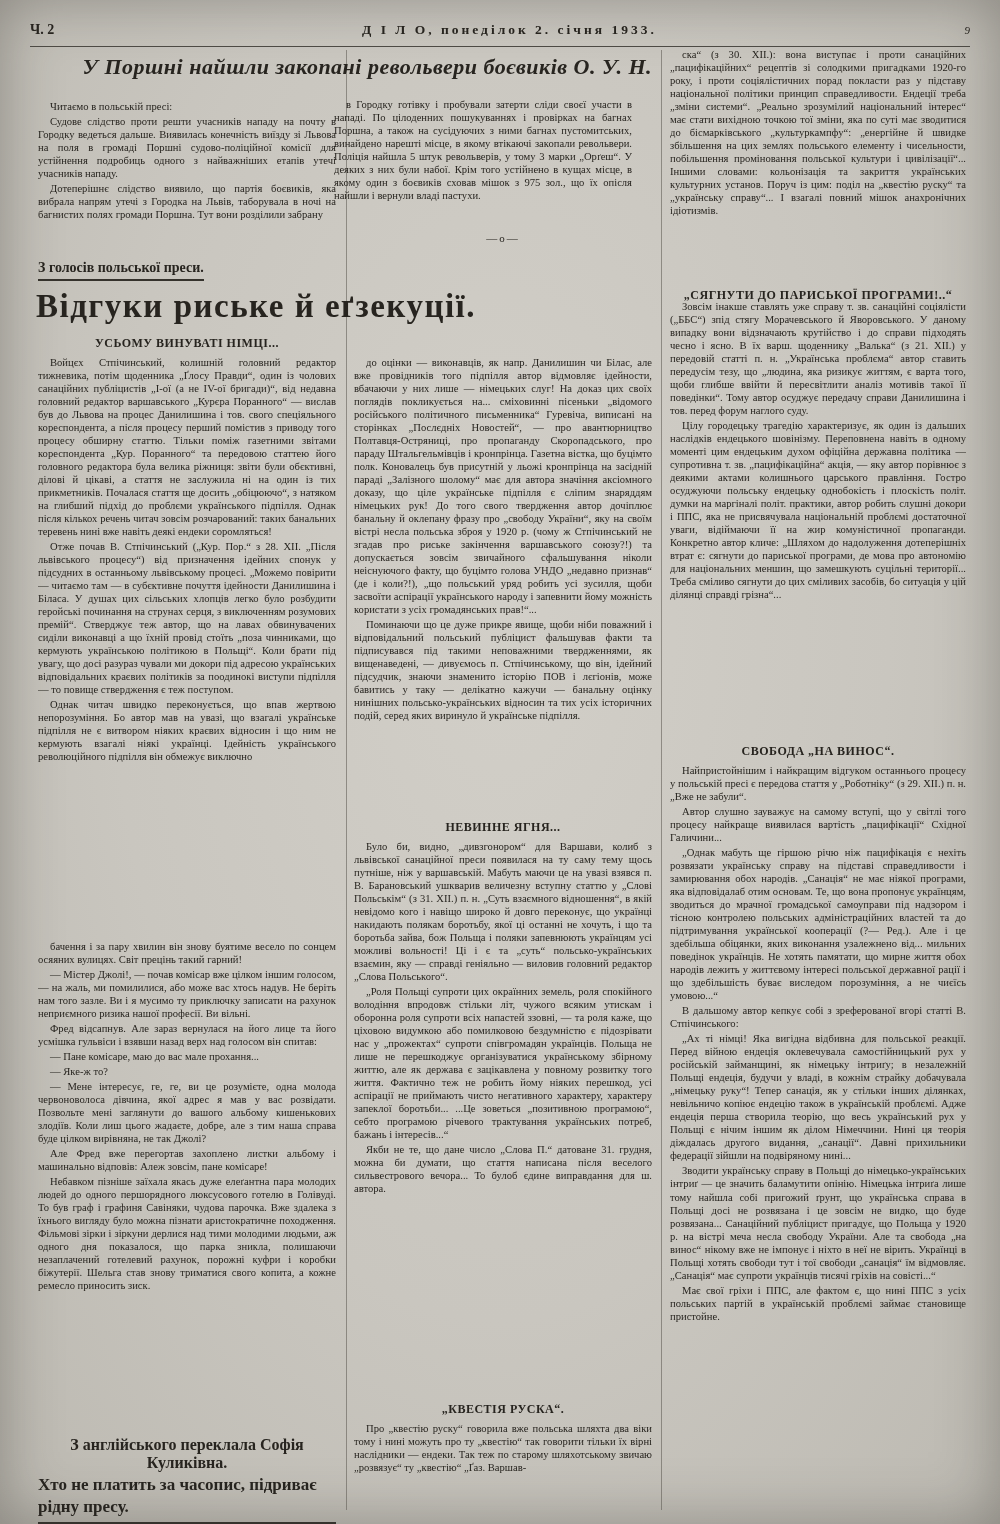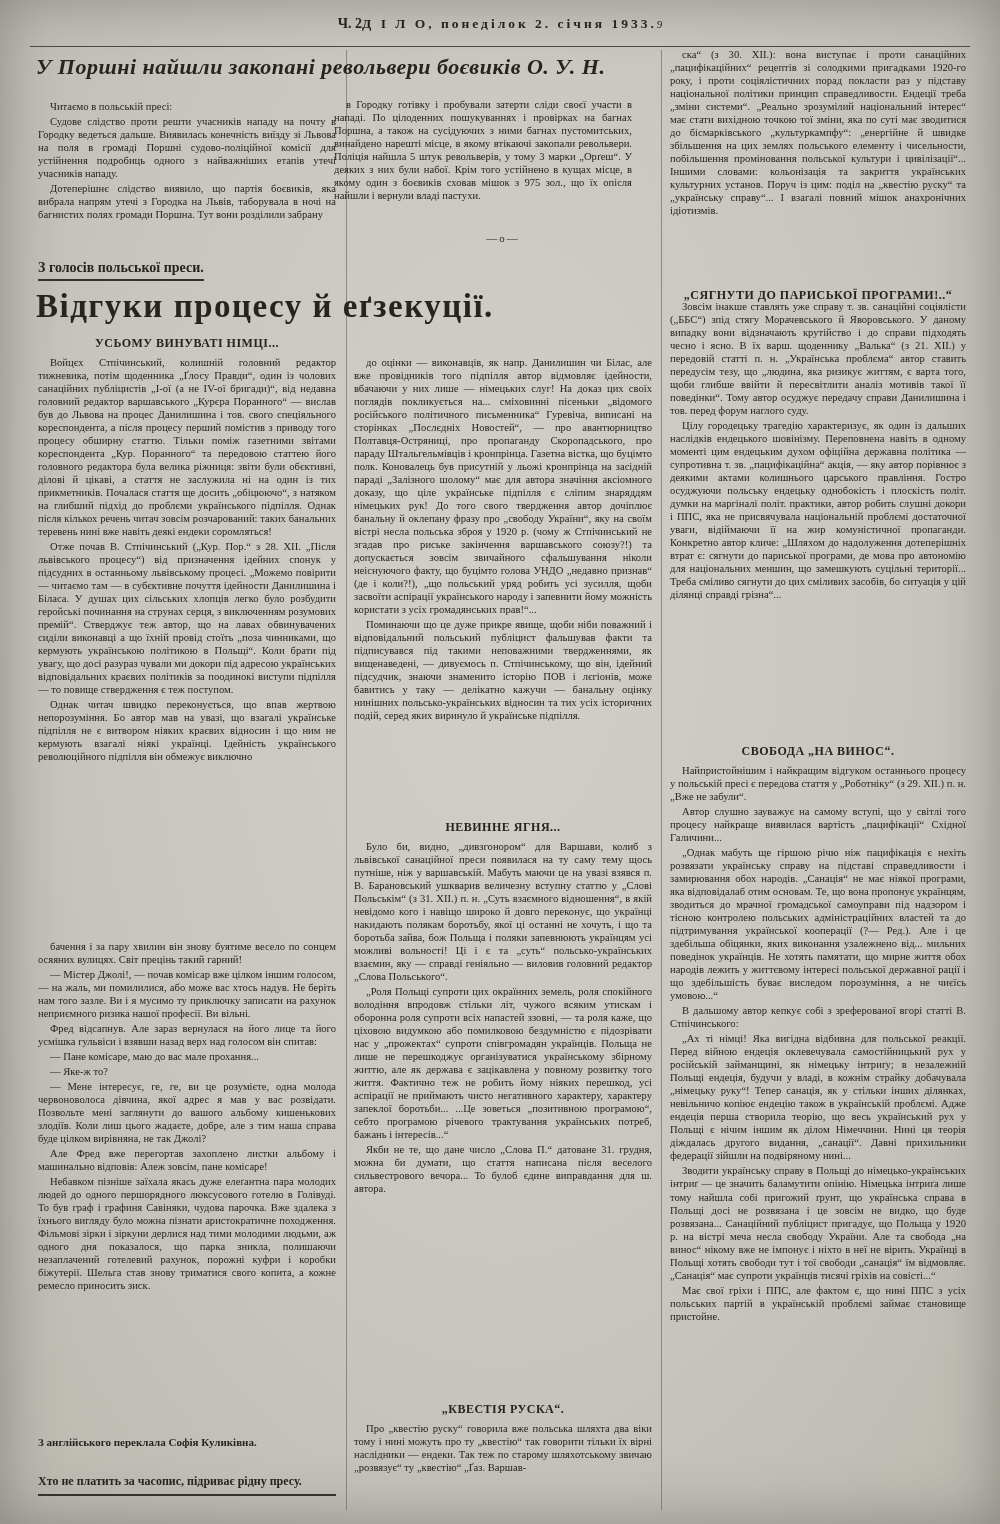--- a/index.html
+++ b/index.html
@@ -16,54 +16,54 @@
   }
   .abs{position:absolute;}
   .body-text{
     font-size:10.6px;
     line-height:1.23;
     text-align:justify;
     overflow:hidden;
   }
   .body-text p{margin:0 0 2px 0;text-indent:12px;}
   .header-row{
-    left:30px;top:16px;width:940px;height:20px;
-    display:flex;align-items:baseline;justify-content:center;
+    left:30px;top:22px;width:940px;height:20px;
+    display:flex;align-items:baseline;justify-content:space-between;
     font-size:13px;
   }
   .issue-no{font-weight:bold;font-size:14px;}
   .masthead{font-weight:bold;letter-spacing:3px;font-size:13.5px;}
   .page-no{font-size:11px;font-style:italic;}
   .hrule{border-top:1px solid #4d4a44;height:0;}
   .vrule{width:1px;background:#5a564f;opacity:.55;}
   .lead-headline{
     left:36px;top:54px;width:616px;height:40px;
     font-size:22px;font-weight:bold;font-style:italic;
-    text-align:left;letter-spacing:.5px;
+    text-align:right;letter-spacing:.5px;
     white-space:nowrap;overflow:hidden;
   }
   .kicker{
     left:38px;top:260px;width:300px;
     font-size:14px;font-weight:bold;
     border-bottom:2px solid #35322c;
     padding-bottom:3px;display:inline-block;width:auto;max-width:300px;
   }
   .section-headline{
     left:36px;top:288px;width:618px;height:42px;
     font-size:33px;font-weight:bold;letter-spacing:1.5px;
     white-space:nowrap;overflow:hidden;
   }
   .subhead{
     font-size:12px;font-weight:bold;text-align:center;letter-spacing:.5px;
     white-space:nowrap;overflow:hidden;
   }
   .divider-o{text-align:center;font-size:11px;letter-spacing:2px;margin-top:2px;}
-  .byline{text-align:left;font-size:11px;font-weight:bold;}
+  .byline{text-align:center;font-size:16px;font-weight:bold;}
   .slogan{
-    font-size:12px;font-weight:bold;line-height:1.3;
+    font-size:17px;font-weight:bold;line-height:1.3;
     border-bottom:2px solid #35322c;padding-bottom:4px;
   }
 </style>
 </head>
 <body>
 
 <div class="page">
 
   <div class="abs header-row">
     <span class="issue-no">Ч. 2</span>
@@ -80,21 +80,21 @@
       <p>Читаємо в польській пресі:</p>
       <p>Судове слідство проти решти учасників нападу на почту в Городку ведеться дальше. Виявилась конечність виїзду зі Львова на поля в громаді Поршні судово-поліційної комісії для устійнення подробиць одного з найважніших етапів утечі учасників нападу.</p>
       <p>Дотеперішнє слідство виявило, що партія боєвиків, яка вибрала напрям утечі з Городка на Львів, таборувала в ночі на багнистих полях громади Поршна. Тут вони розділили забрану</p>
     </div>
   <div class="abs body-text" style="left:334px;top:98px;width:298px;height:146px;">
       <p>в Городку готівку і пробували затерти сліди своєї участи в нападі. По цілоденних пошукуваннях і провірках на багнах Поршна, а також на сусідуючих з ними багнах пустомитських, винайдено нарешті місце, в якому втікаючі закопали револьвери. Поліція найшла 5 штук револьверів, у тому 3 марки „Орґеш“. У деяких з них були набої. Крім того устійнено в кущах місце, в якому один з боєвиків сховав мішок з 975 зол., що їх опісля найшли і вернули владі пастухи.</p>
     </div>
   <div class="abs divider-o" style="left:354px;top:230px;width:298px;">—о—</div>
 
   <div class="abs kicker" style="left:38px;top:260px;">З голосів польської преси.</div>
-  <div class="abs section-headline">Відгуки процесу й еґзекуції.</div>
+  <div class="abs section-headline">Відгуки риське й еґзекуції.</div>
 
   <div class="abs subhead" style="left:38px;top:336px;width:298px;">УСЬОМУ ВИНУВАТІ НІМЦІ...</div>
   <div class="abs body-text" style="left:38px;top:356px;width:298px;height:570px;">
       <p>Войцєх Стпічинський, колишній головний редактор тижневика, потім щоденника „Ґлосу Правди“, один із чолових санаційних публіцистів „І-ої (а не IV-ої бригади)“, від недавна головний редактор варшавського „Курєра Поранного“ — вислав був до Львова на процес Данилишина і тов. свого спеціяльного кореспондента, а після процесу перший помістив з приводу того процесу обширну статтю. Тільки поміж газетними звітами кореспондента „Кур. Поранного“ та передовою статтею його головного редактора була велика ріжниця: звіти були обєктивні, ділові й цікаві, а стаття не заслужила ні на один із тих прикметників. Почалася стаття ще досить „обіцюючо“, з натяком на глибший підхід до проблєми українського підпілля. Однак після кількох речень читач зовсім розчарований: таких банальних теревень нині вже навіть деякі ендеки соромляться!</p>
       <p>Отже почав В. Стпічинський („Кур. Пор.“ з 28. XII. „Після львівського процесу“) від призначення ідейних спонук у підсудних в останньому львівському процесі. „Можемо повірити — читаємо там — в субєктивне почуття ідейности Данилишина і Біласа. У душах цих сільських хлопців легко було розбудити геройські починання на струнах серця, з виключенням розумових премій“. Стверджує теж автор, що на лавах обвинувачених сиділи виконавці а що їхній провід стоїть „поза чинниками, що кермують українською політикою в Польщі“. Коли брати під увагу, що досі разураз чували ми докори під адресою українських відповідальних краєвих політиків за поодинокі виступи підпілля — то повище ствердження є теж поступом.</p>
       <p>Однак читач швидко переконується, що впав жертвою непорозуміння. Бо автор мав на увазі, що взагалі українське підпілля не є витвором ніяких краєвих відносин і що ним не кермують взагалі ніякі українці. Ідейність українського революційного підпілля він обмежує виключно</p>
     </div>
 
   <div class="abs body-text" style="left:38px;top:940px;width:298px;height:492px;">
       <p>бачення і за пару хвилин він знову буятиме весело по сонцем осяяних вулицях. Світ прецінь такий гарний!</p>

